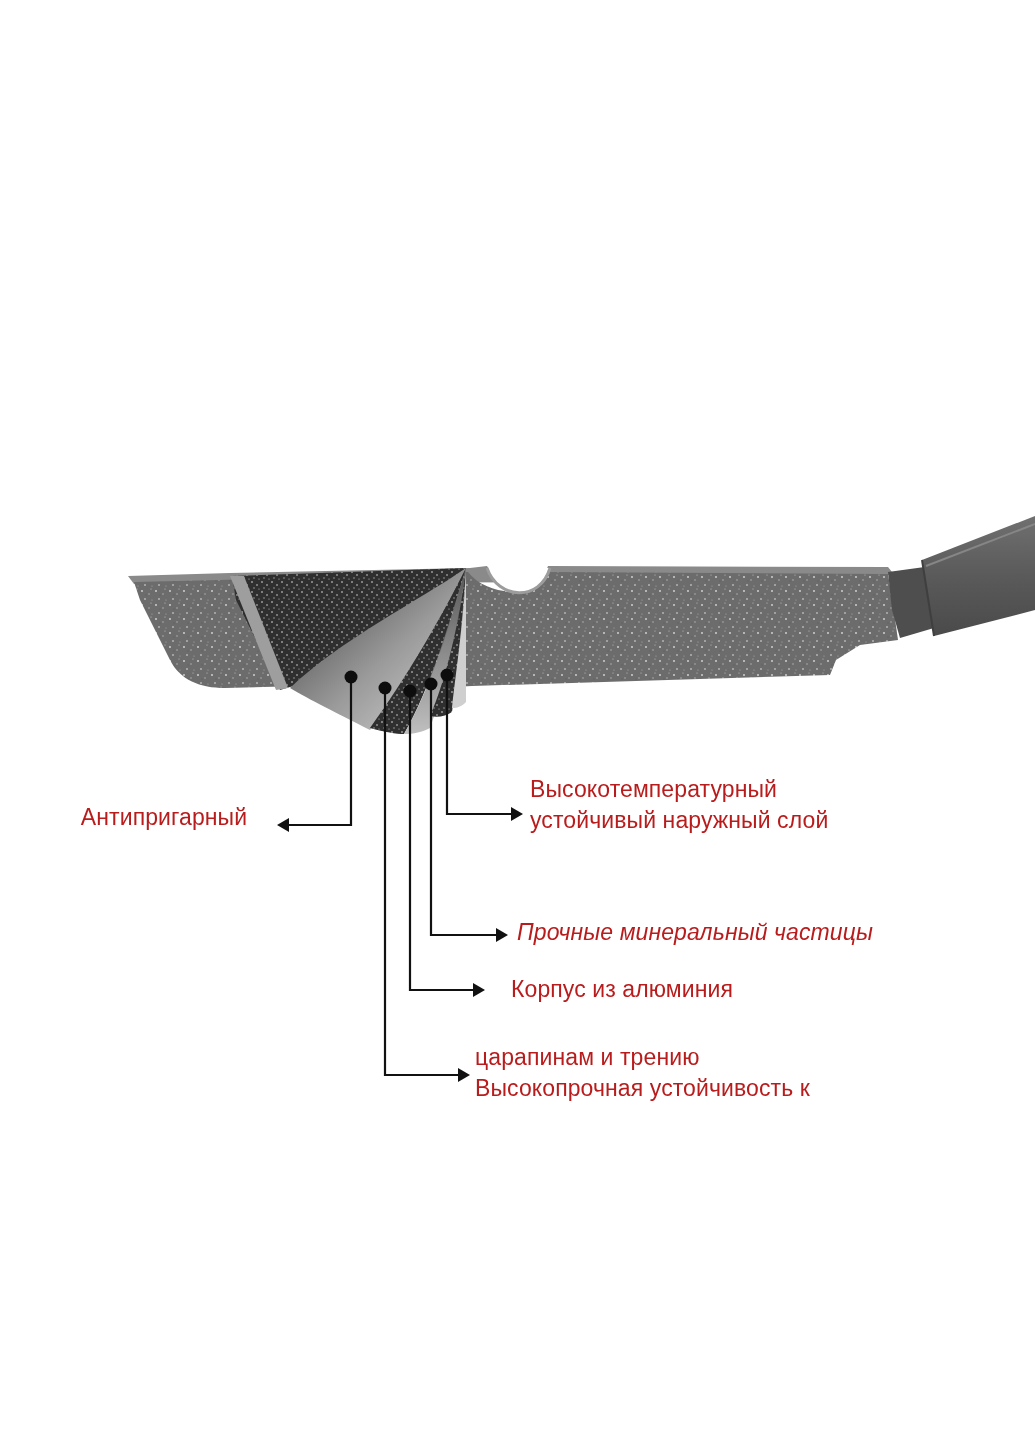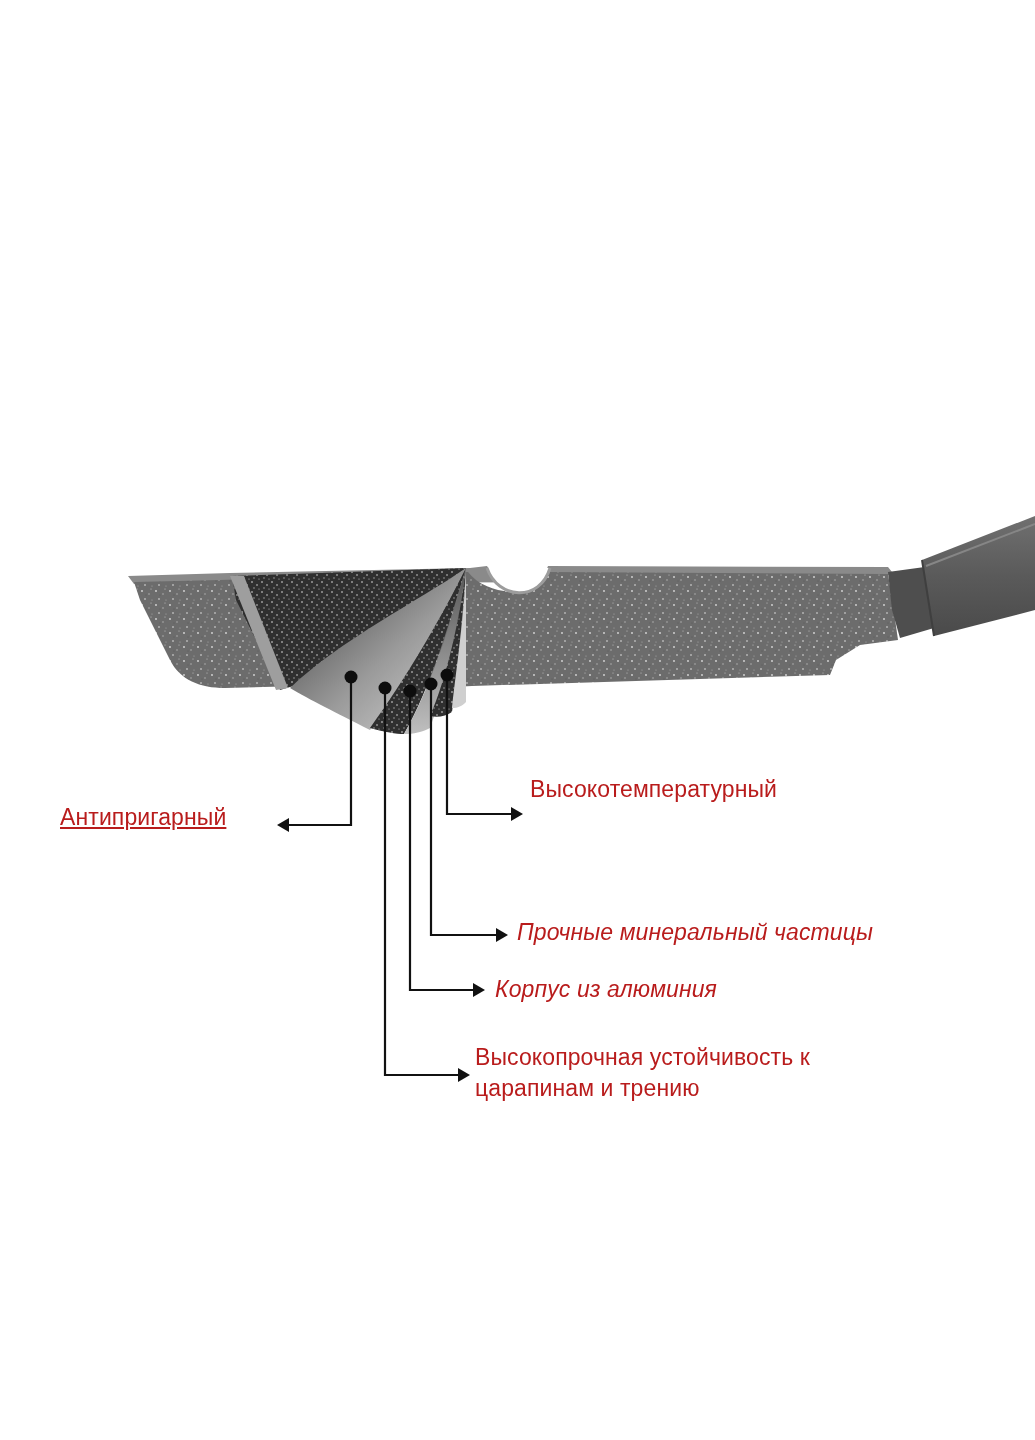--- a/index.html
+++ b/index.html
@@ -28,21 +28,21 @@
     .label {
       position: absolute;
       font-size: 23px;
       line-height: 31px;
       font-weight: 400;
       color: #b91c1c;
       white-space: nowrap;
       letter-spacing: 0.1px;
     }
     .label .line { display: block; }
-    .label.right { text-align: left; text-decoration: underline; }
+    .label.right { text-align: center; }
   </style>
 </head>
 <body>
 
 <div class="stage">
 
   <svg class="art" width="1035" height="1440" viewBox="0 0 1035 1440">
     <defs>
       <pattern id="speckle" width="14" height="14" patternUnits="userSpaceOnUse">
         <rect width="14" height="14" fill="#6c6c6c"></rect>
@@ -152,28 +152,29 @@
       <path d="M470 1075 L458 1068 L458 1082 Z"></path>
     </g>
   </svg>
 
   <div class="label right" style="left:60px; top:802px; width:208px;">
     <span class="line">Антипригарный</span>
   </div>
 
   <div class="label" style="left:530px; top:774px;">
     <span class="line">Высокотемпературный</span>
+    <span class="line">устойчивый наружный слой</span>
   </div>
 
   <div class="label" style="left:517px; top:917px;font-style:italic;">
     <span class="line">Прочные минеральный частицы</span>
   </div>
 
-  <div class="label" style="left:495px; top:974px;font-style:italic;">
+  <div class="label" style="left:511px; top:974px;">
     <span class="line">Корпус из алюминия</span>
   </div>
 
   <div class="label" style="left:475px; top:1042px;">
+    <span class="line">царапинам и трению</span>
     <span class="line">Высокопрочная устойчивость к</span>
-    <span class="line">царапинам и трению</span>
   </div>
 
 </div>
 
 </body></html>

